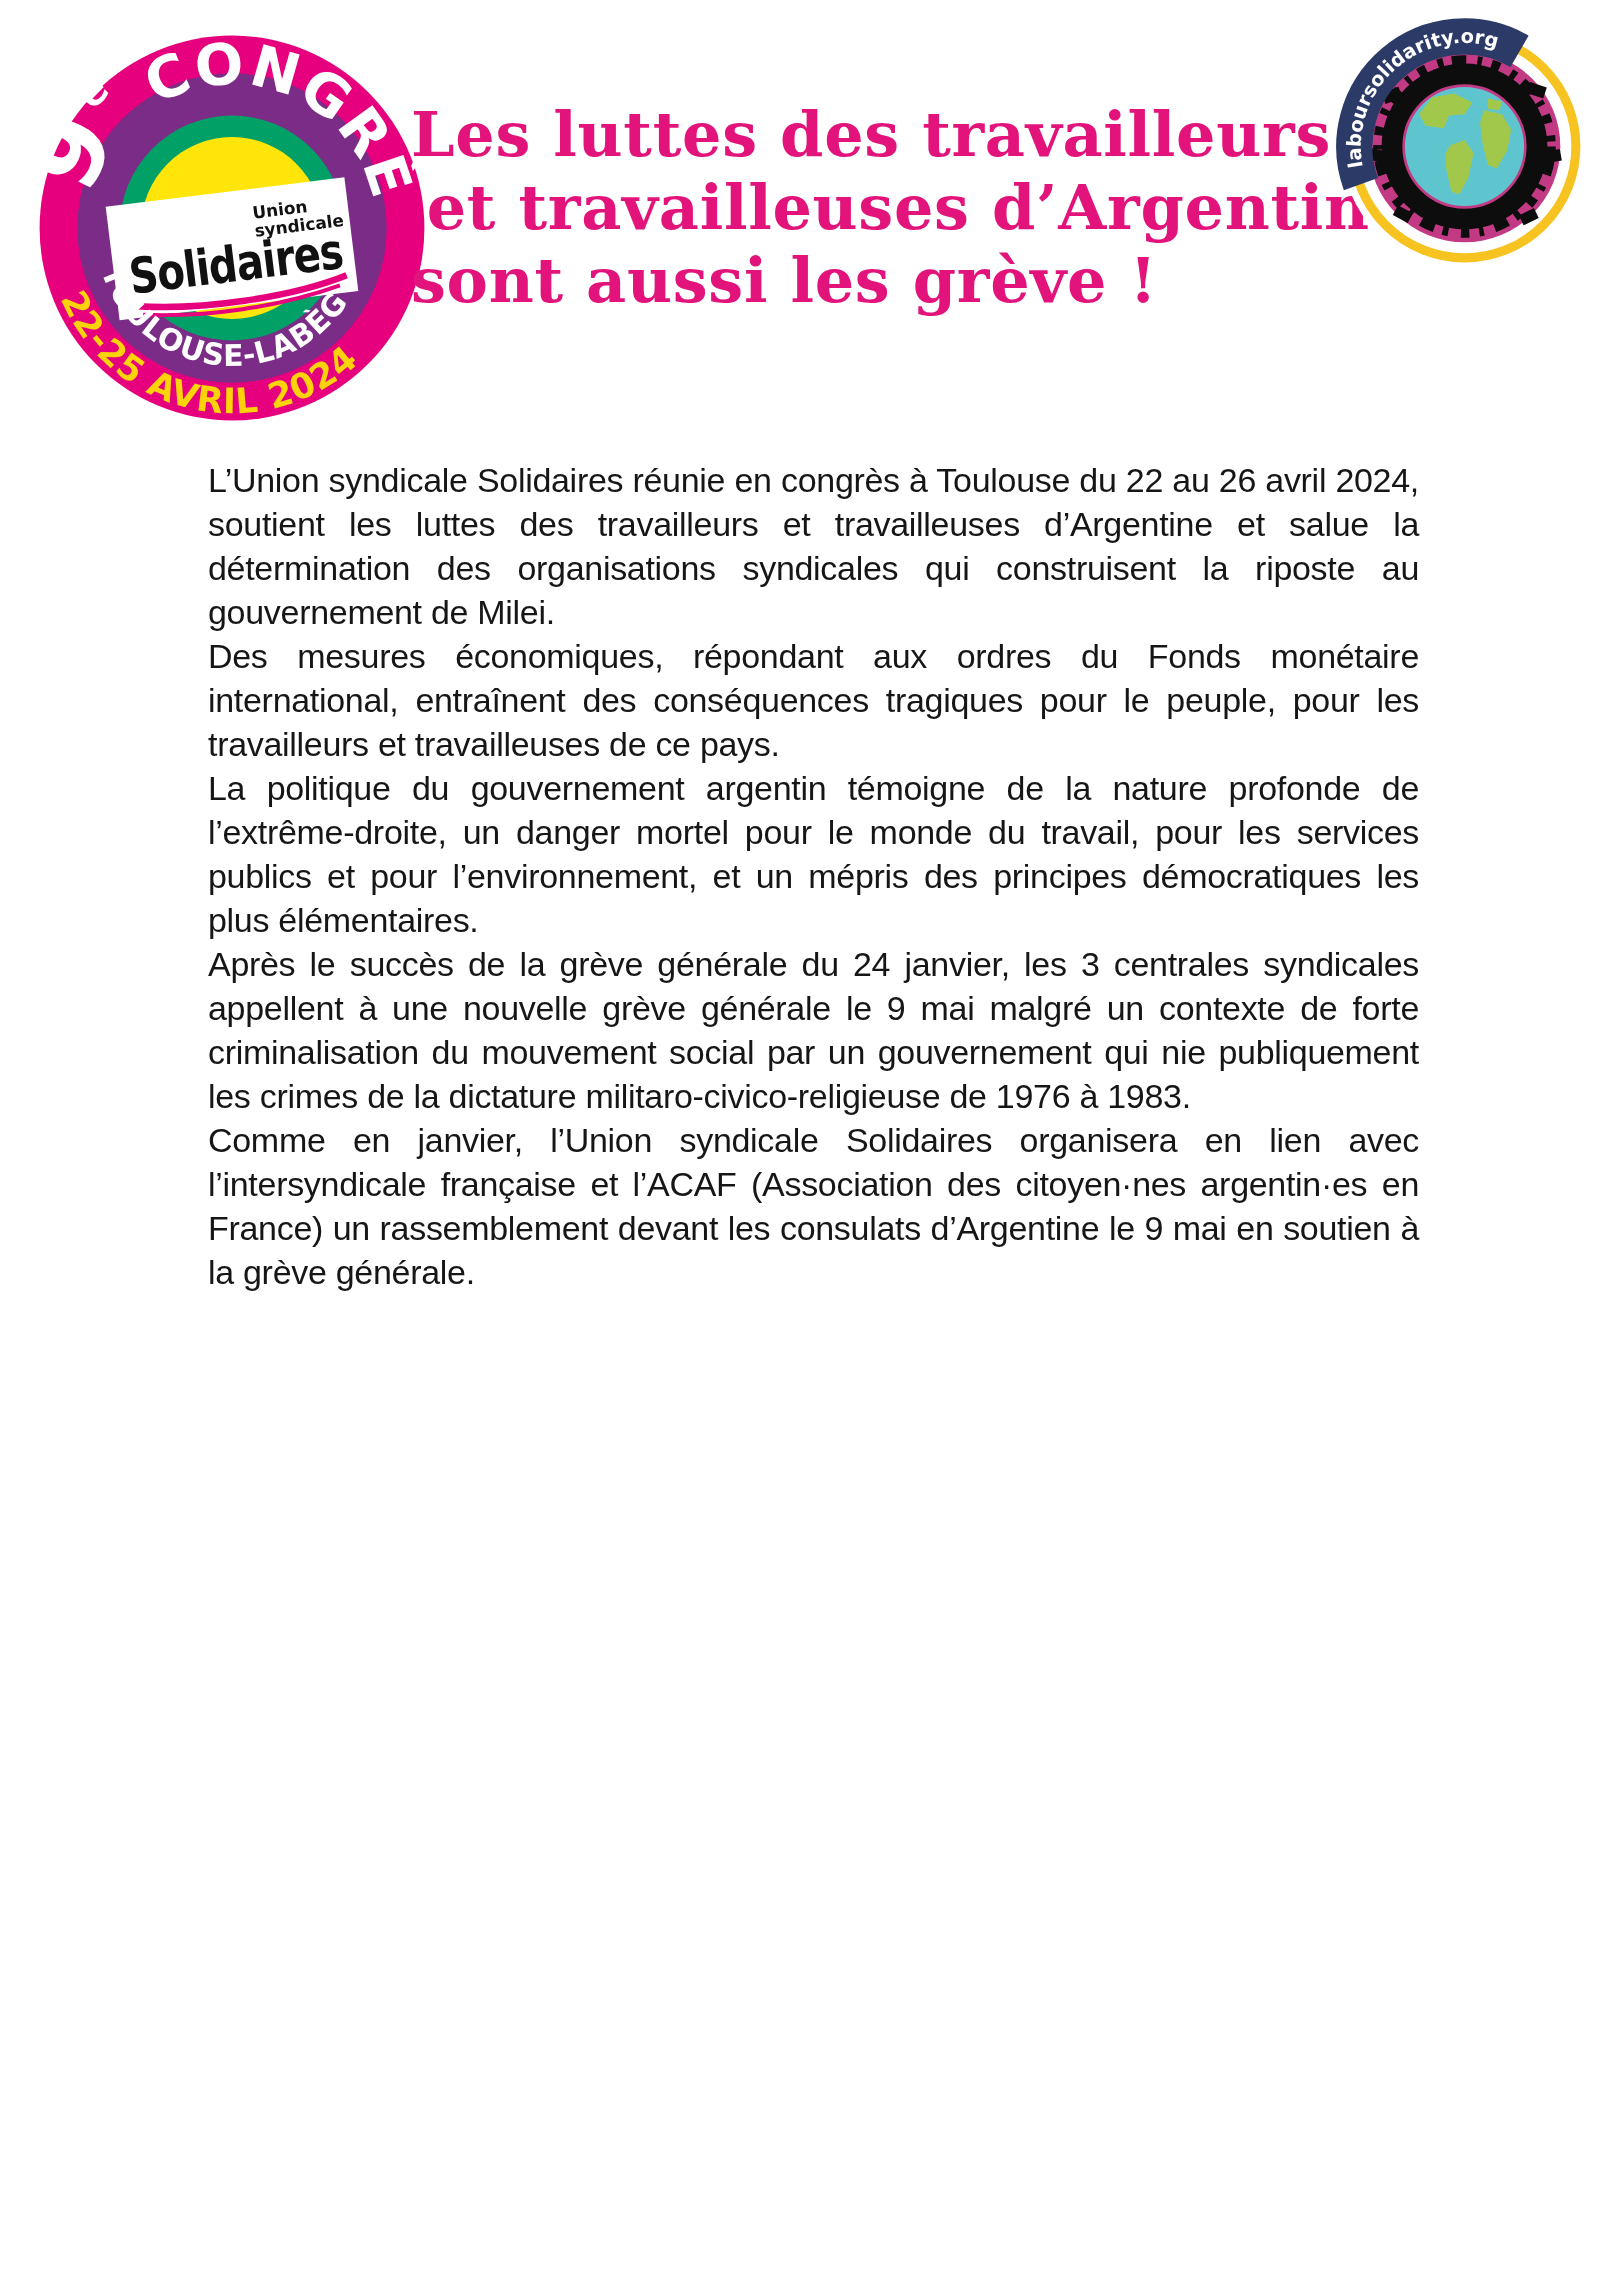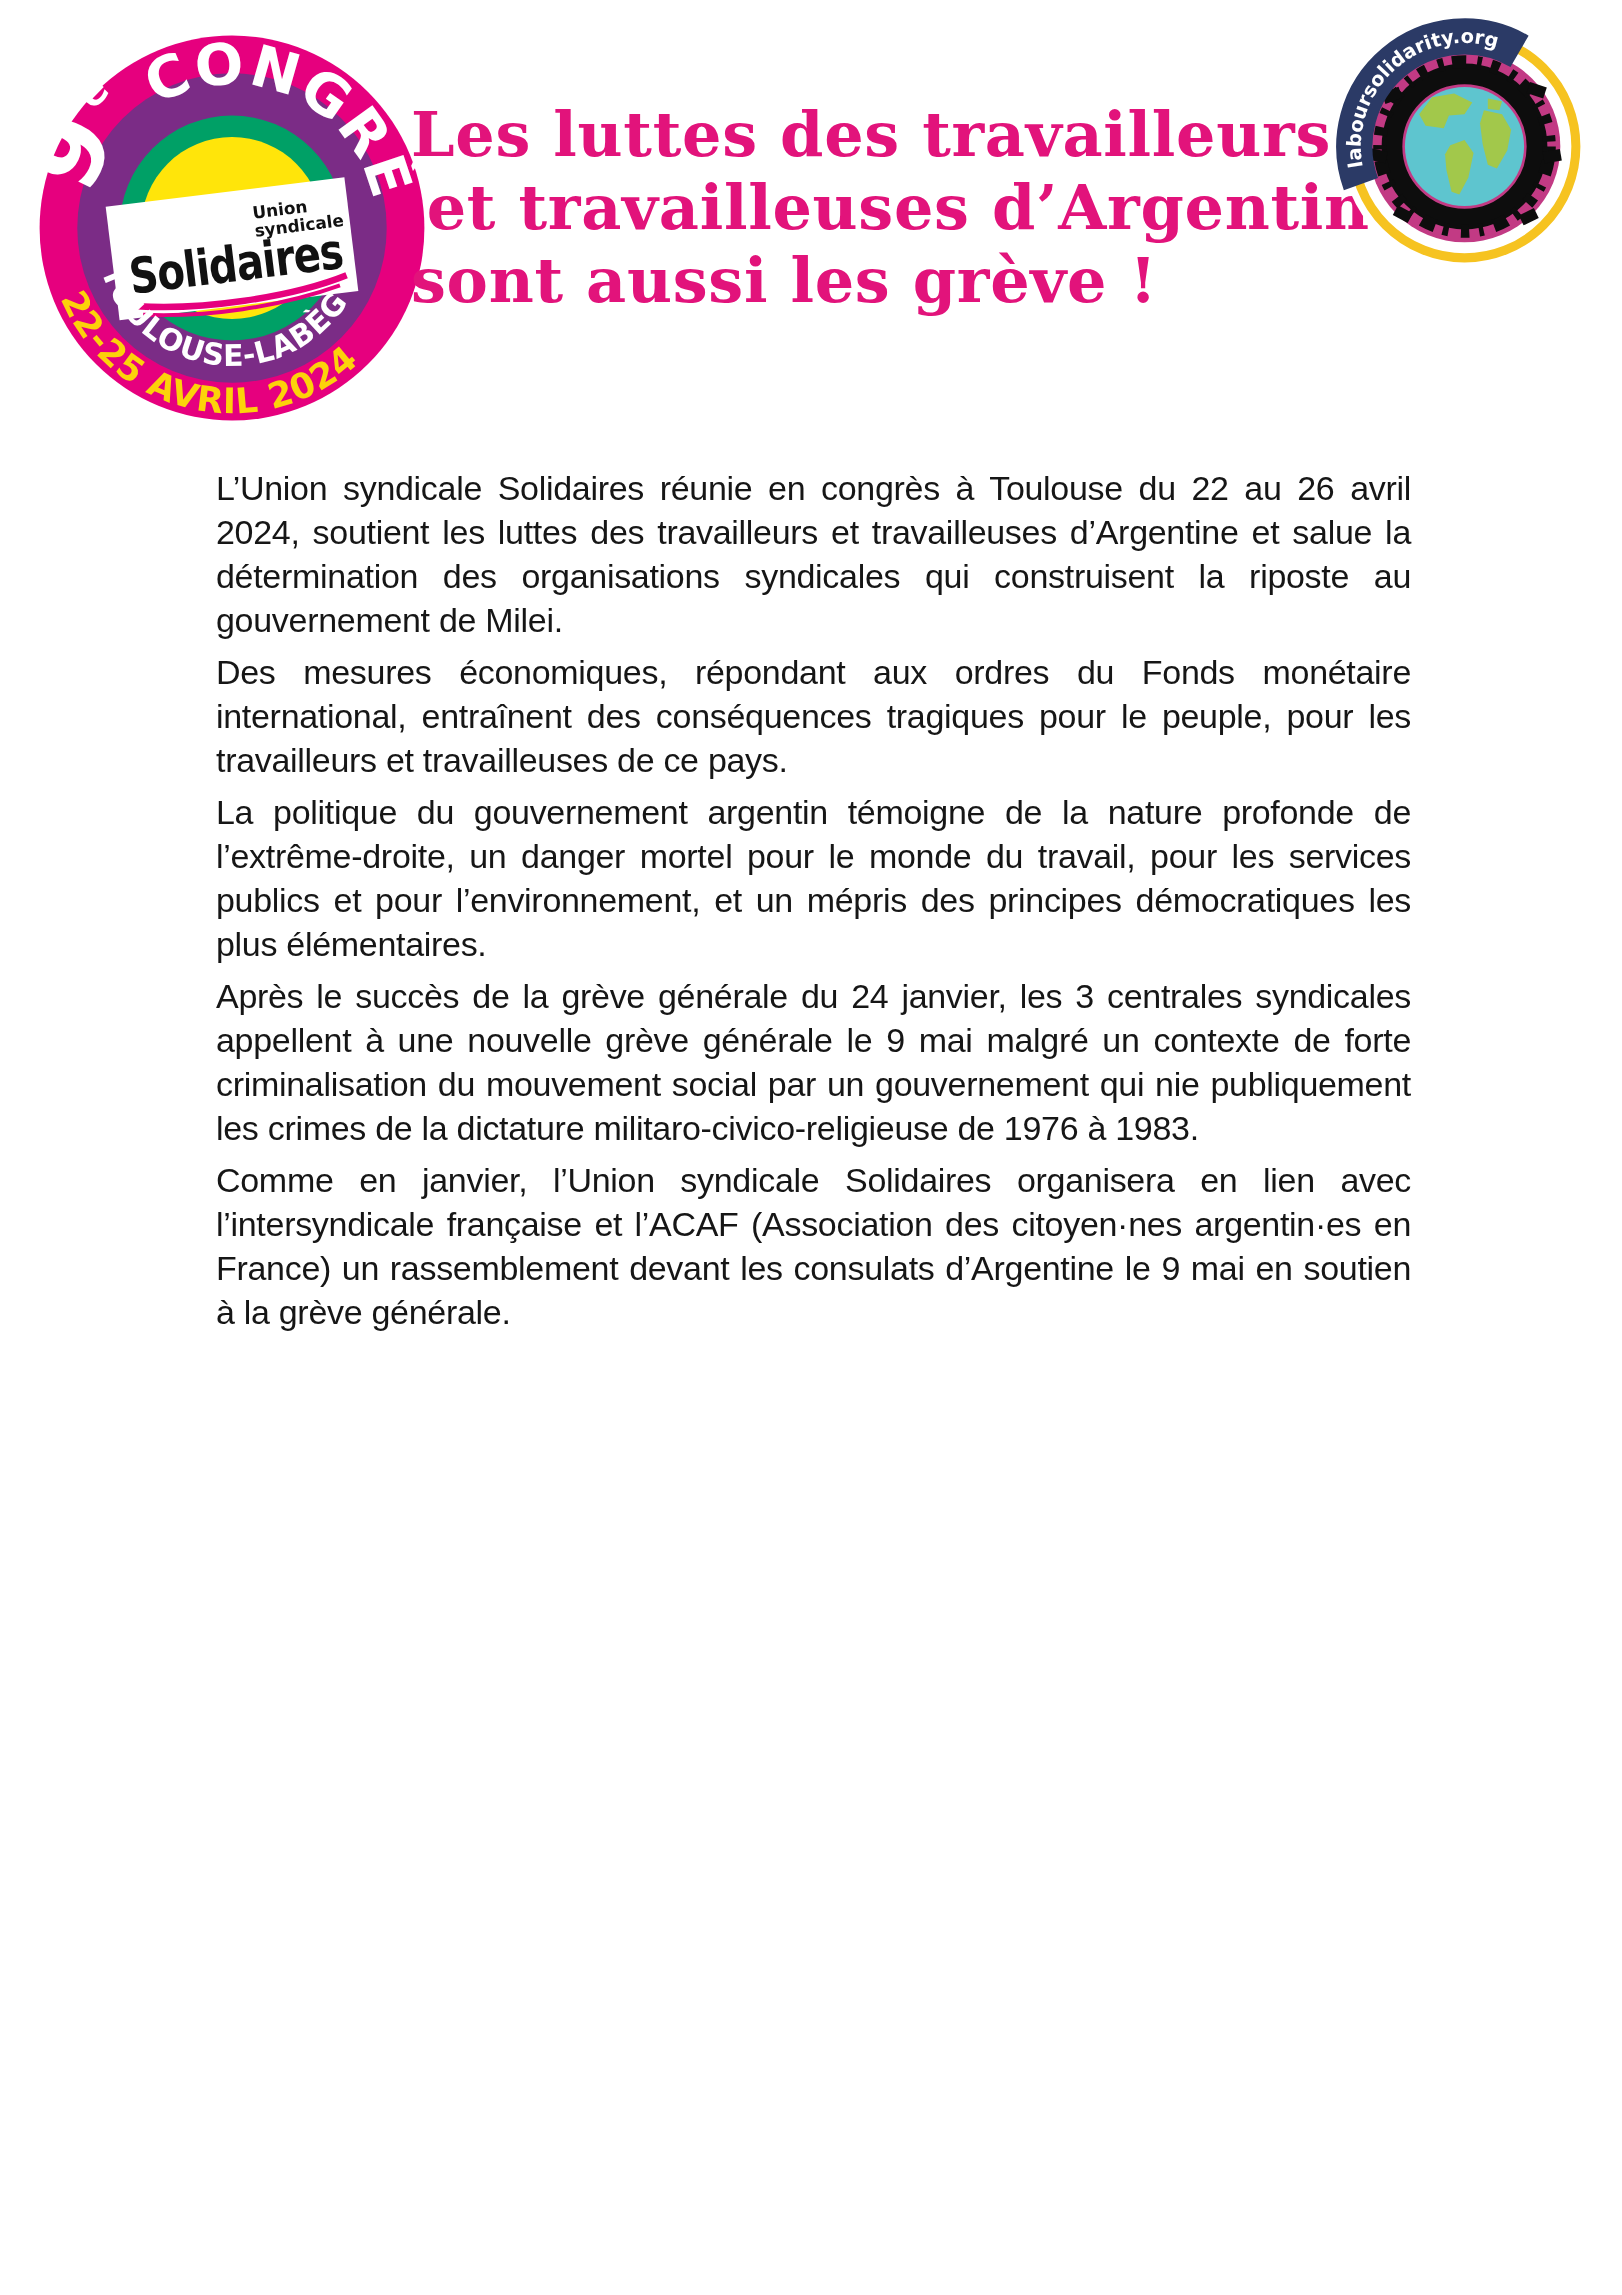--- a/index.html
+++ b/index.html
@@ -41,21 +41,21 @@
 
   
   .body-text {
     position:absolute; left:208px; top:458px; width:1211px;
     font-size:34px;
     line-height:44px;
     letter-spacing:-0.3px;
     color:#161616;
     text-align:justify;
   }
-  .body-text p { margin:8px; hyphens:auto; -webkit-hyphens:auto; }
+  .body-text p { margin:0; hyphens:auto; -webkit-hyphens:auto; }
 </style>
 </head>
 <body>
 
 <div class="page">
 
   <div class="logo-congress">
     <svg viewBox="0 0 600 600">
       <circle cx="300" cy="300" r="296" fill="#e6007e"></circle>
       <circle cx="300" cy="300" r="238" fill="#7b2c86"></circle>

